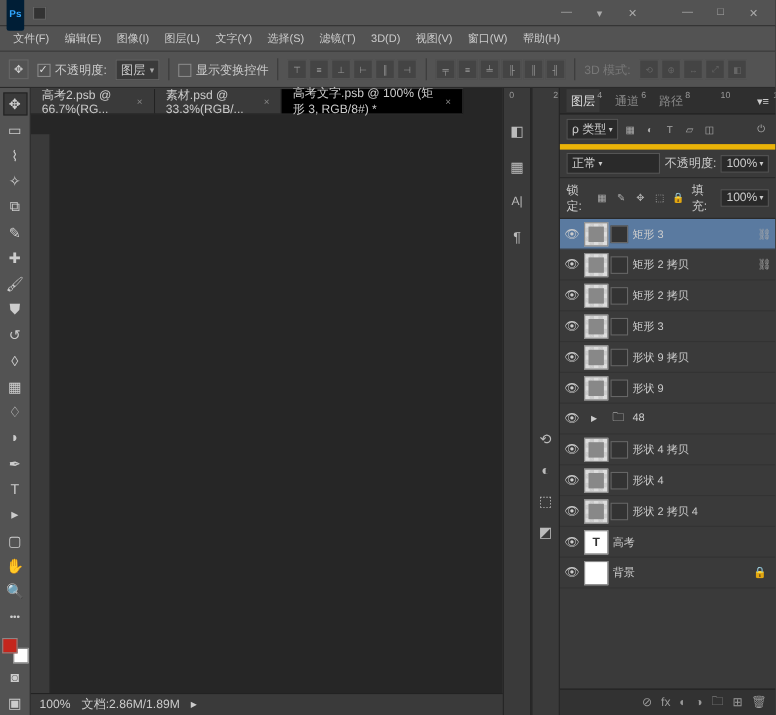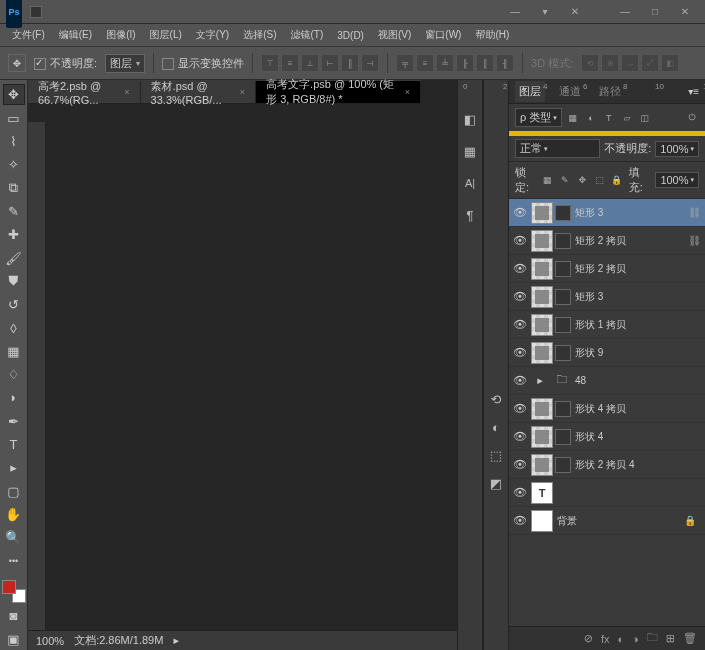--- a/index.html
+++ b/index.html
@@ -316,21 +316,21 @@
           </div>
           <div class="mask-thumb"></div>
           <span class="lname">矩形 3</span>
         </div>
         <div class="layer">
           <span class="eye">👁</span>
           <div class="thumb">
             <div class="mini"></div>
           </div>
           <div class="mask-thumb"></div>
-          <span class="lname">形状 1 拷贝</span>
+          <span class="lname">形状 9 拷贝</span>
         </div>
         <div class="layer">
           <span class="eye">👁</span>
           <div class="thumb">
             <div class="mini"></div>
           </div>
           <div class="mask-thumb"></div>
           <span class="lname">形状 9</span>
         </div>
         <div class="layer">
@@ -359,20 +359,21 @@
           <span class="eye">👁</span>
           <div class="thumb">
             <div class="mini"></div>
           </div>
           <div class="mask-thumb"></div>
           <span class="lname">形状 2 拷贝 4</span>
         </div>
         <div class="layer">
           <span class="eye">👁</span>
           <div class="thumb solid" style="display:flex;align-items:center;justify-content:center;color:#333;font-weight:bold">T</div>
+          <span class="lname">高考</span>
         </div>
         <div class="layer">
           <span class="eye">👁</span>
           <div class="thumb solid"></div>
           <span class="lname">背景</span>
           <span class="lock">🔒</span>
         </div>
       </div>
     <div class="panel-foot">
       <span class="pf">⊘</span>

